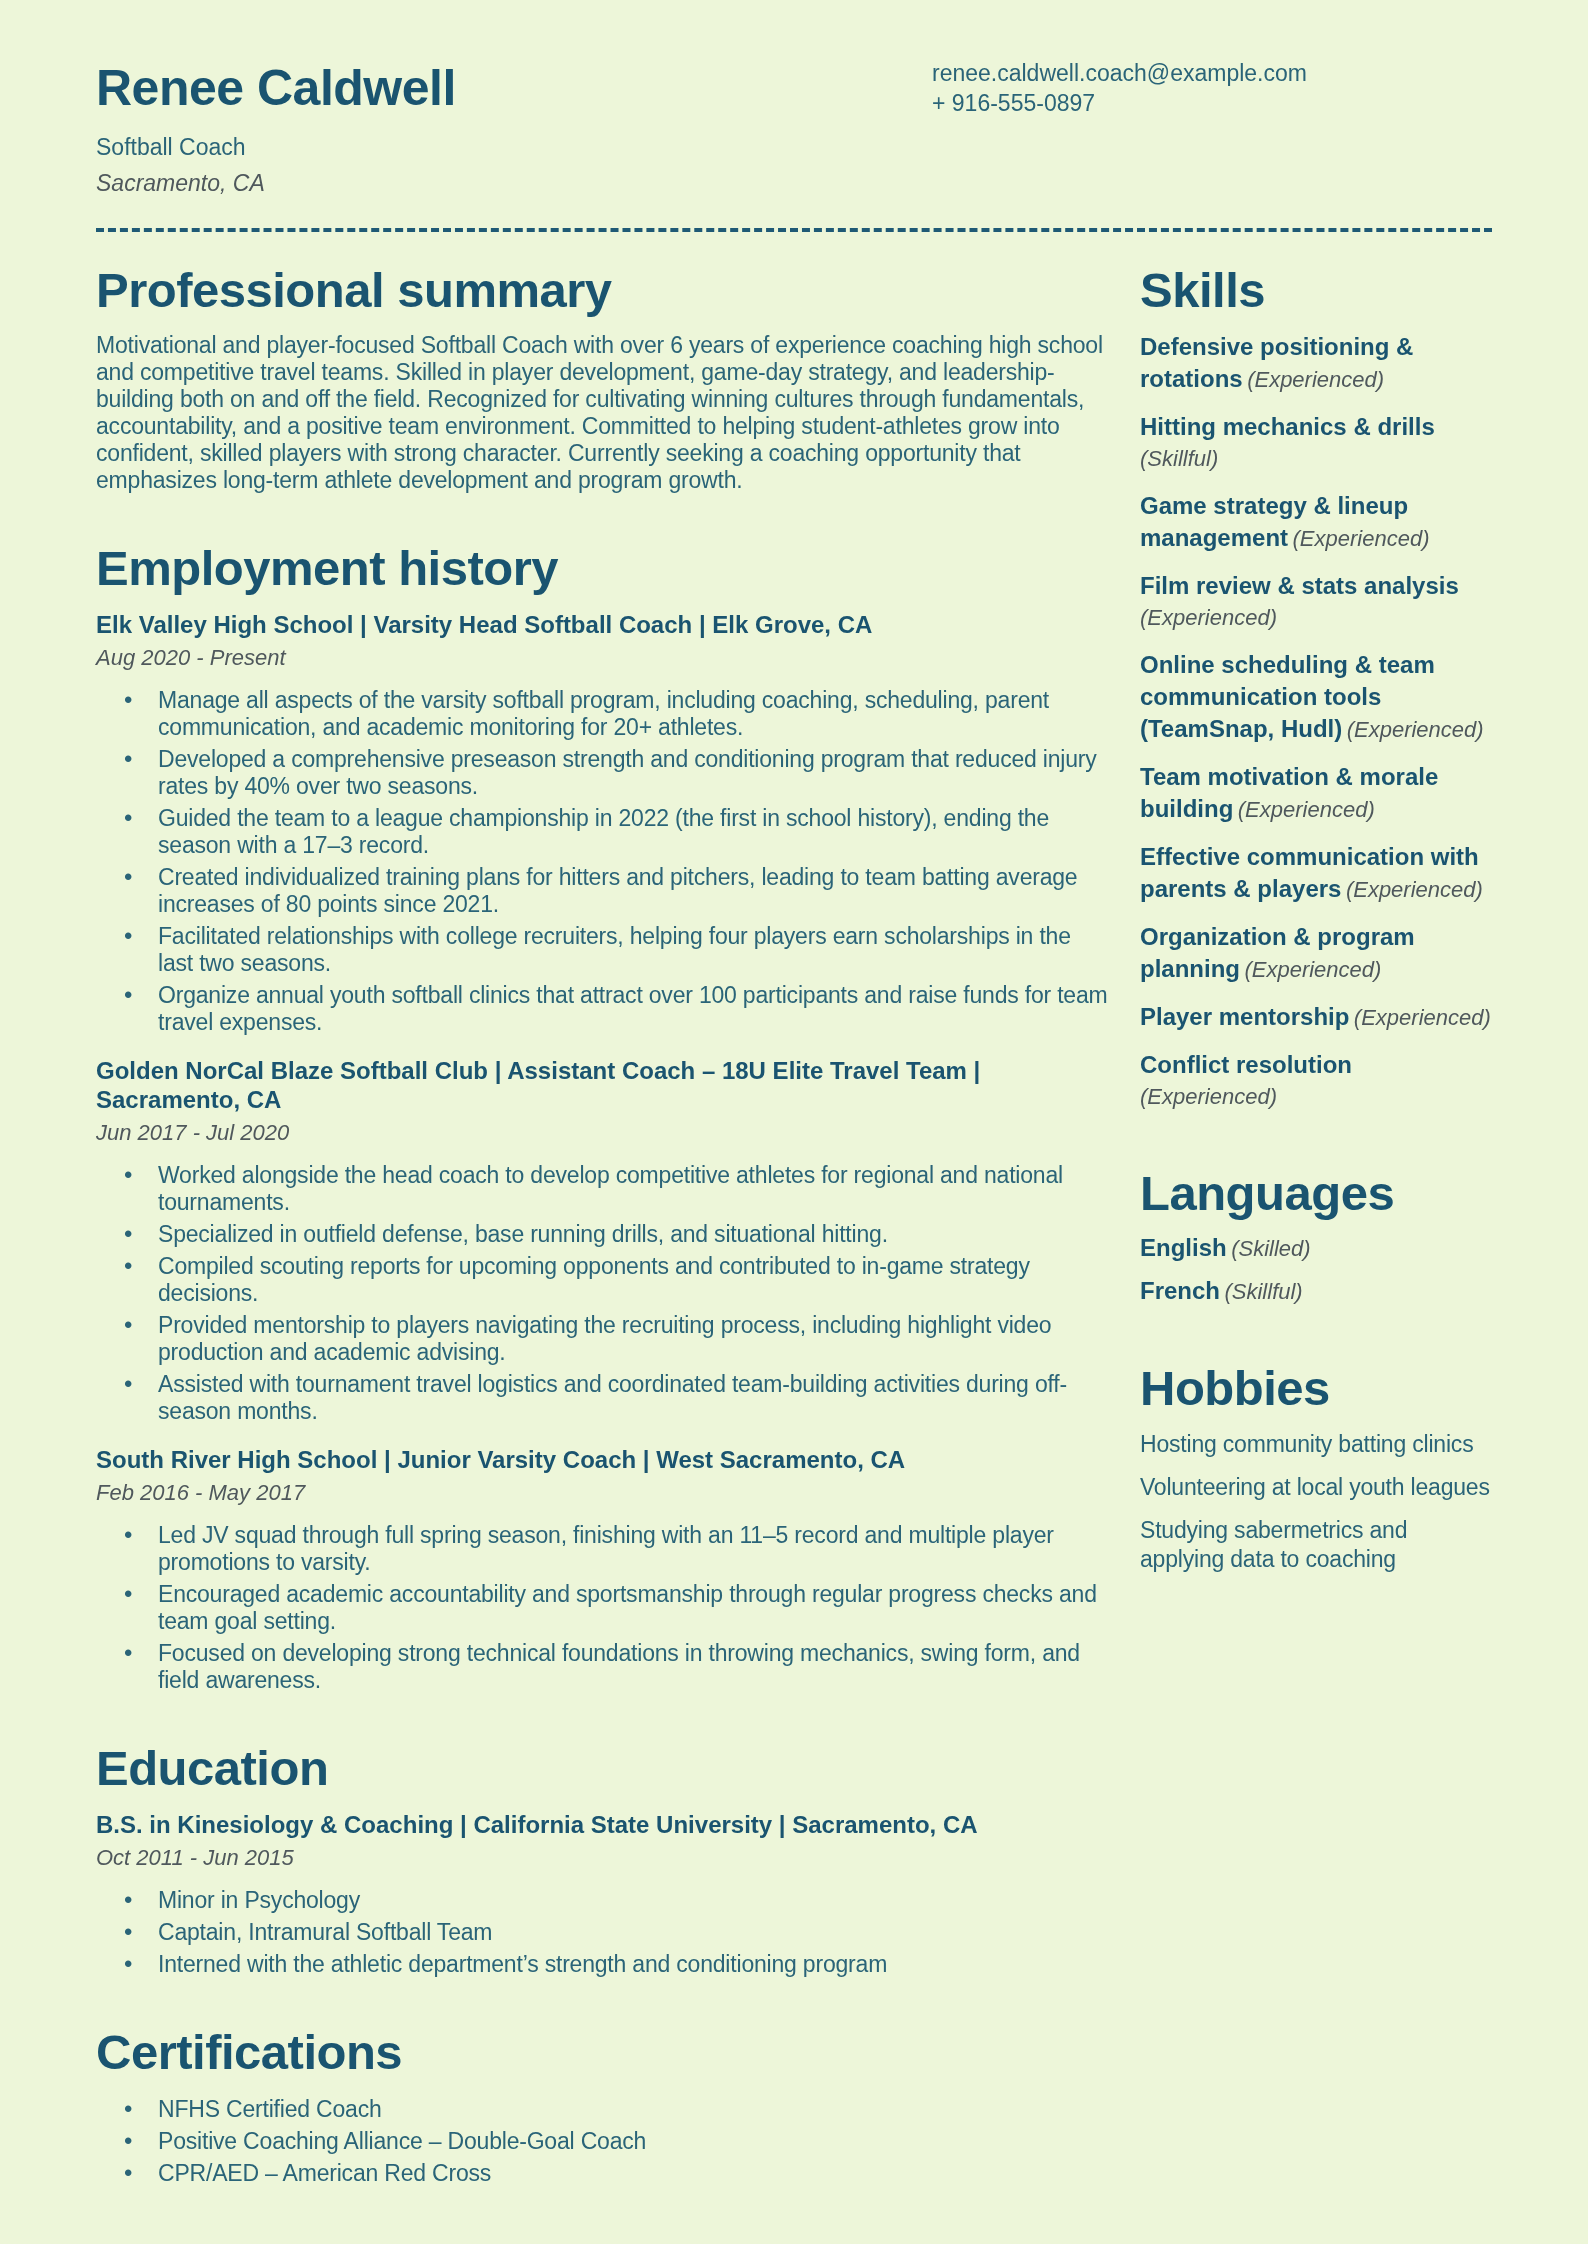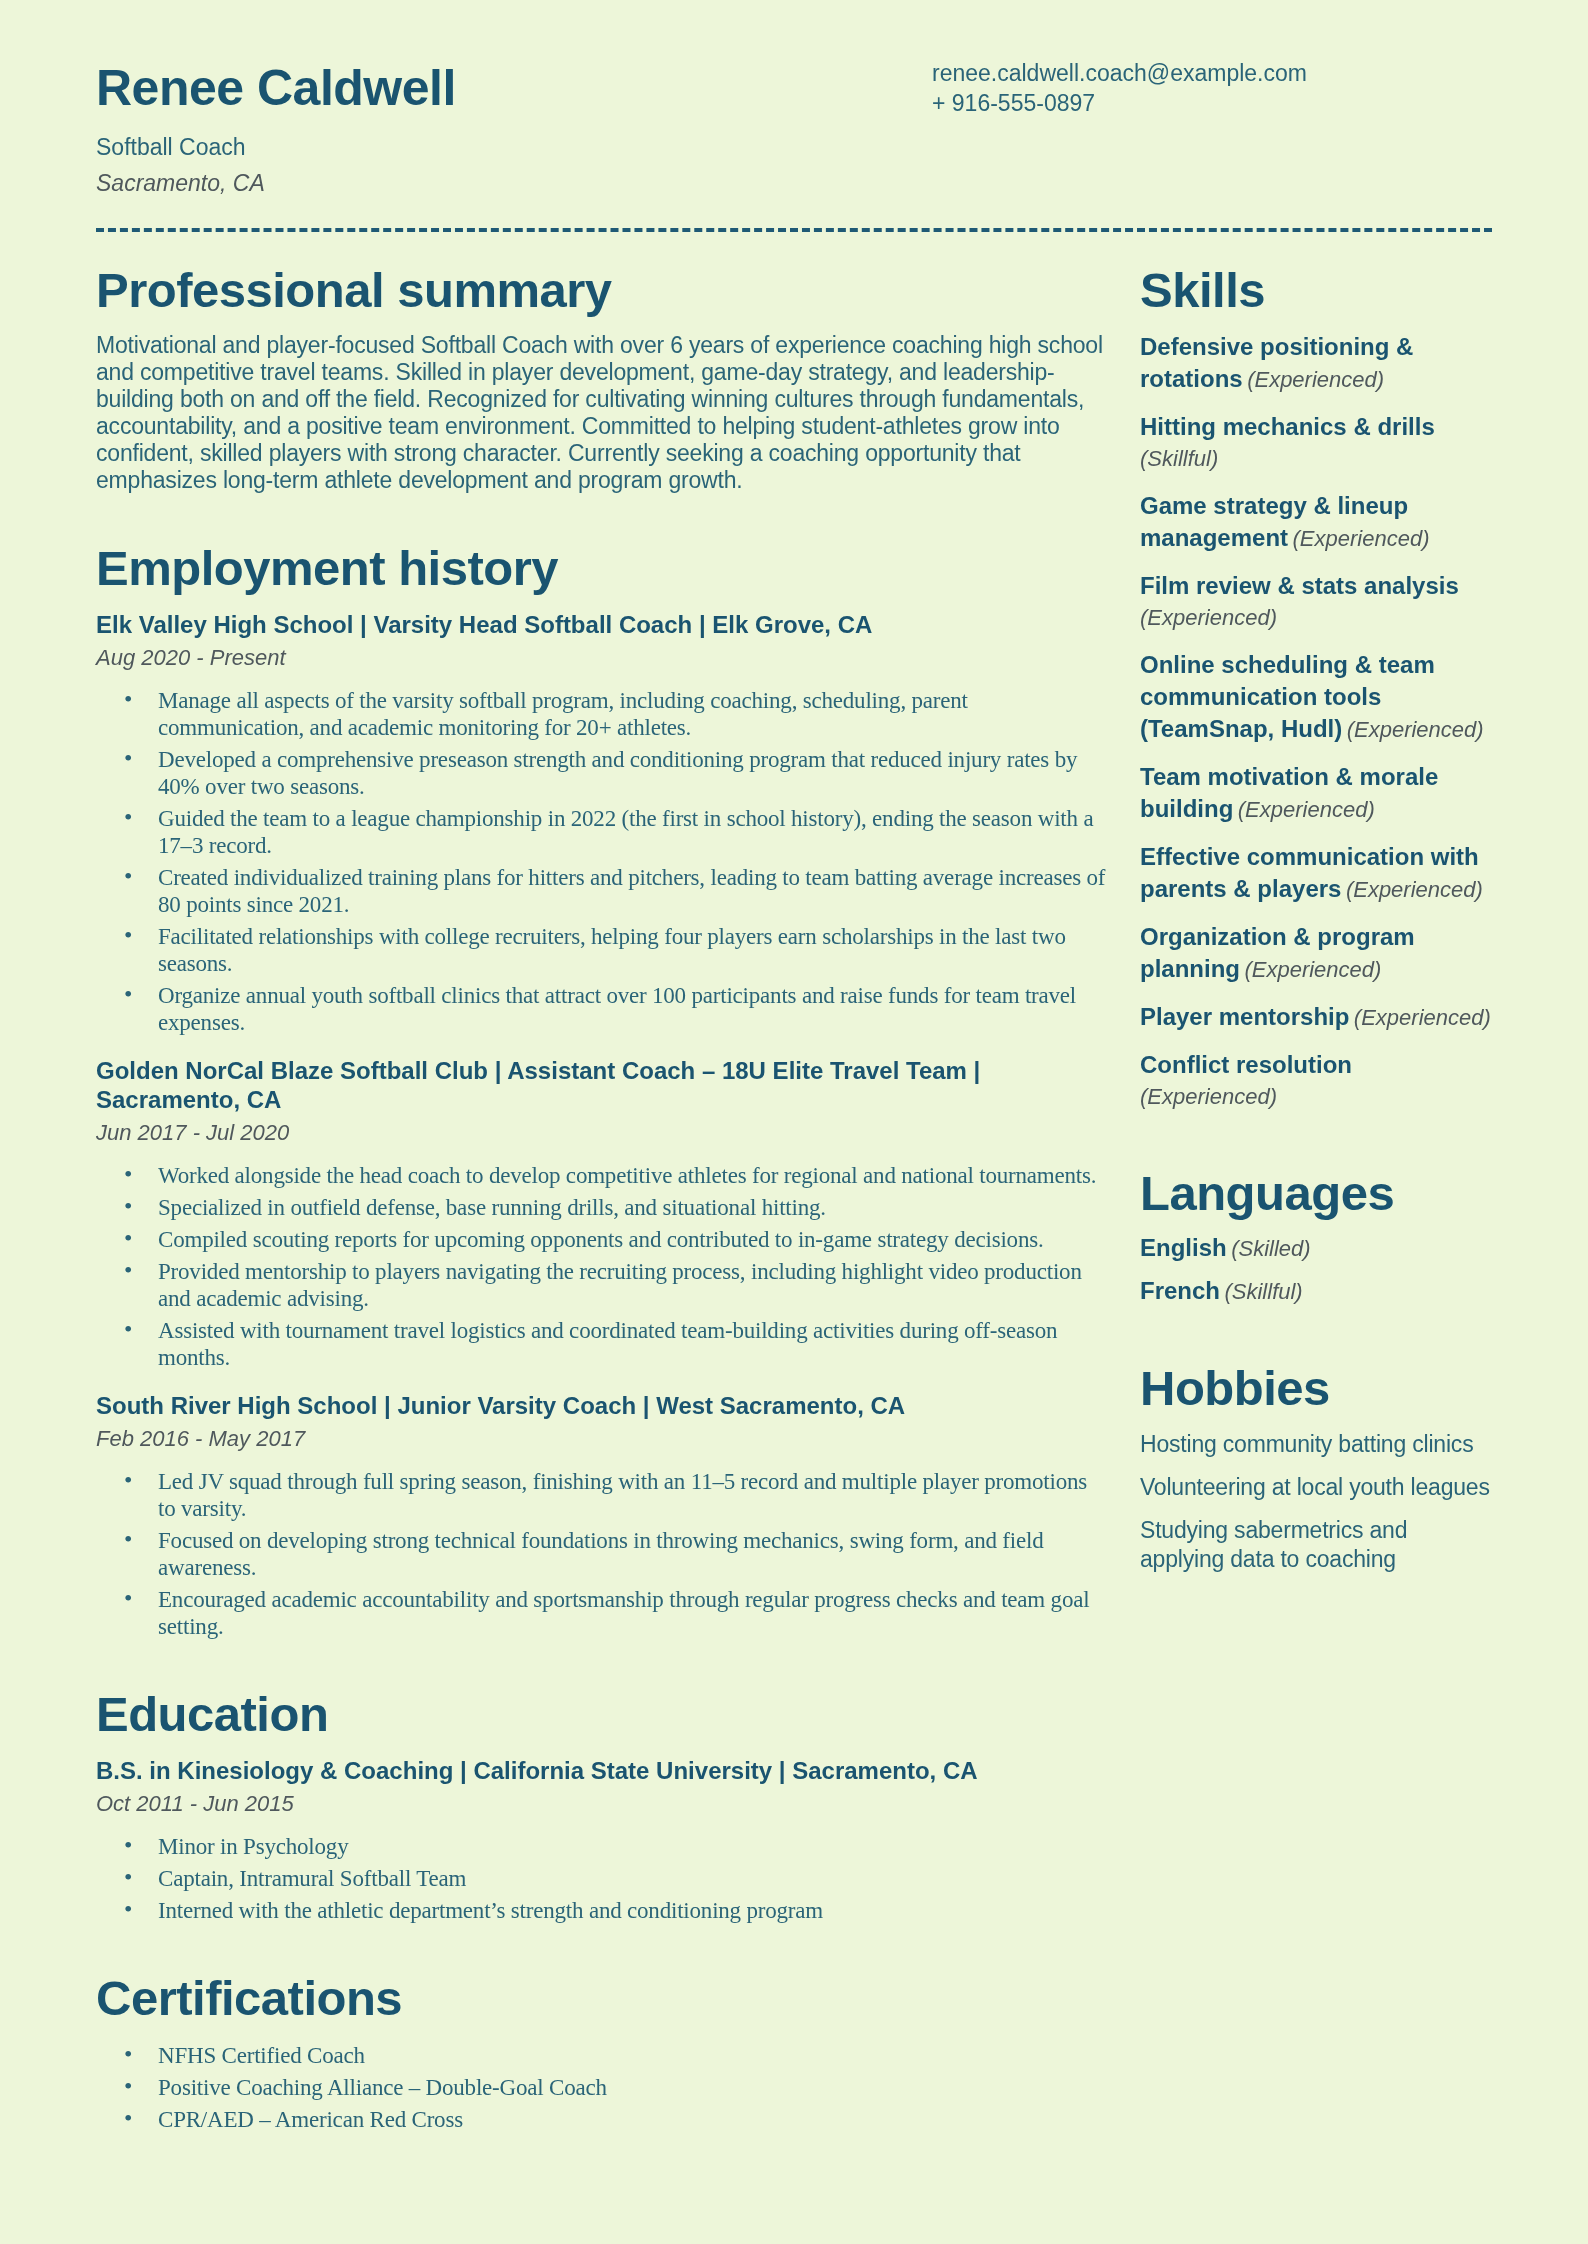--- a/index.html
+++ b/index.html
@@ -48,21 +48,20 @@
     font-size:24px; font-weight:bold; color:#1a5470; line-height:29px;
   }
   .job-dates {
     font-size:22px; font-style:italic; color:#4f585c; margin-top:5px; line-height:27px;
   }
   ul.bullets { list-style:none; margin:16px 0 0 0; padding:0; }
   .bullets li {
     position:relative; padding-left:62px;
     font-size:23px; line-height:27px; letter-spacing:-0.2px;
     margin-bottom:5px;
-    font-family:Liberation Serif, serif;
   }
   .bullets li::before {
     content:"\2022";
     position:absolute; left:28px; top:-1px;
     font-size:24px; color:#2a6478;
   }
   
   .skill { margin-top:16px; line-height:29px; }
   .skill.first { margin-top:14px; }
   .skill-name { font-size:24px; font-weight:bold; color:#1a5470; }
@@ -137,23 +136,23 @@
         </ul>
       </div>
 
       <div class="job">
         <div class="job-header">South River High School  | Junior Varsity Coach | West Sacramento, CA</div>
         <div class="job-dates">Feb 2016 - May 2017</div>
         <ul class="bullets">
 
             <li>Led JV squad through full spring season, finishing with an 11–5 record and multiple player promotions to varsity.</li>
 
+            <li>Encouraged academic accountability and sportsmanship through regular progress checks and team goal setting.</li>
+
             <li>Focused on developing strong technical foundations in throwing mechanics, swing form, and field awareness.</li>
-
-            <li>Encouraged academic accountability and sportsmanship through regular progress checks and team goal setting.</li>
 
         </ul>
       </div>
 
       <h2 class="section-heading">Education</h2>
       <div class="job first">
         <div class="job-header">B.S. in Kinesiology &amp; Coaching | California State University | Sacramento, CA</div>
         <div class="job-dates">Oct 2011 - Jun 2015</div>
         <ul class="bullets">
 

